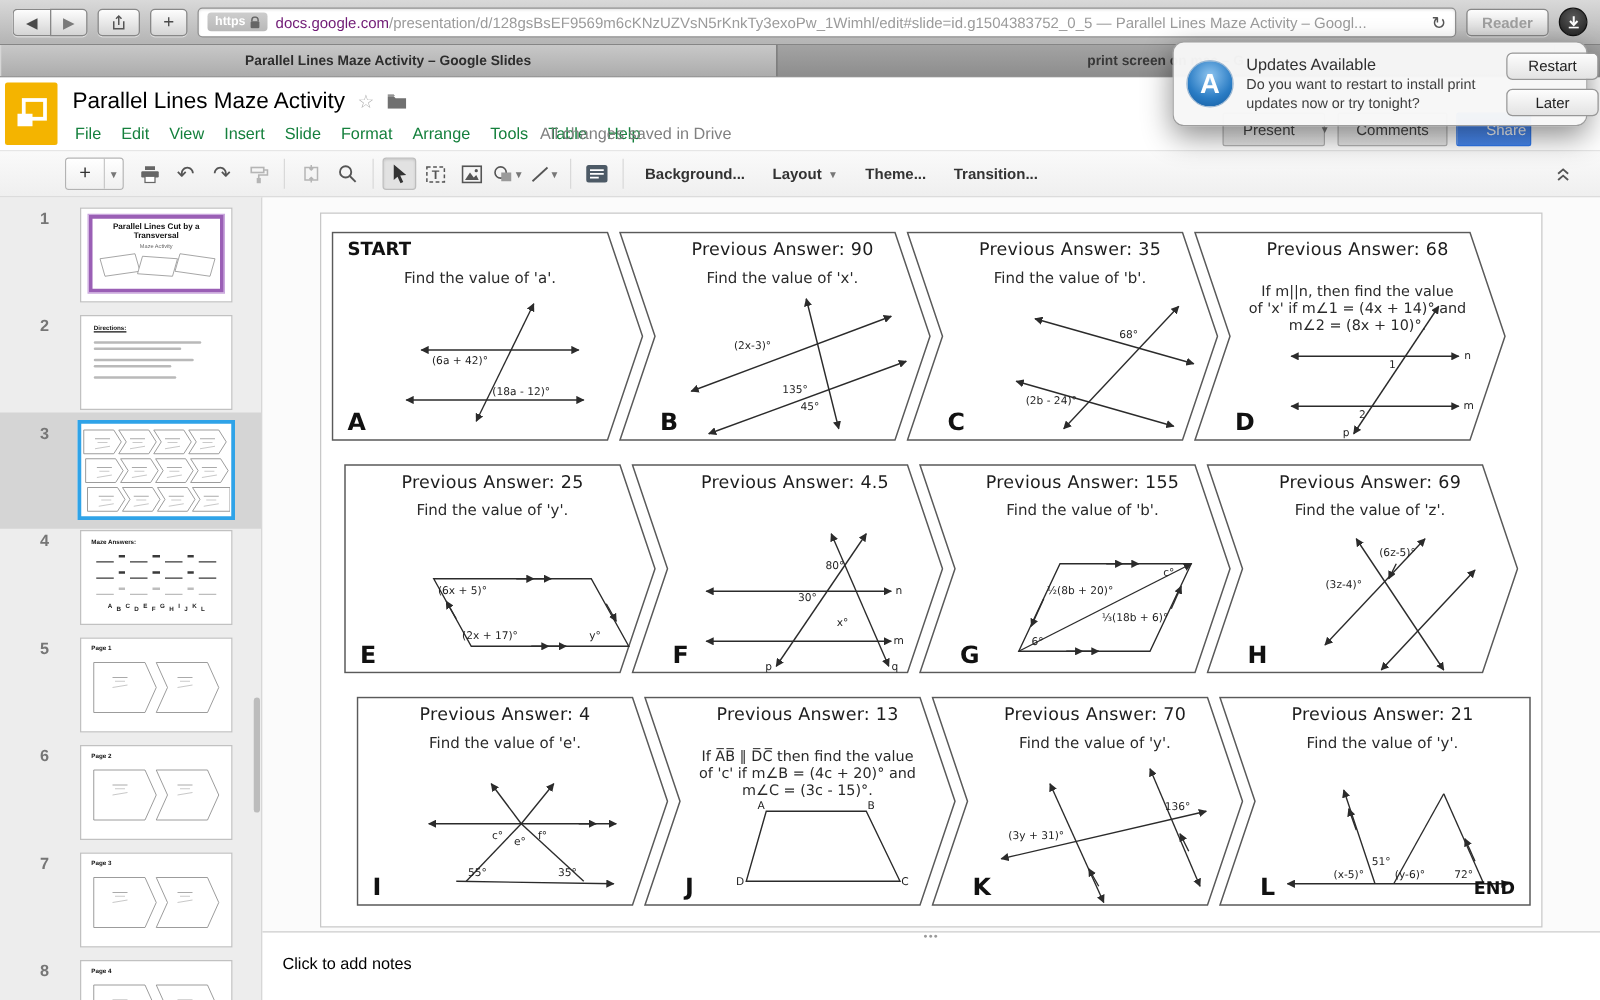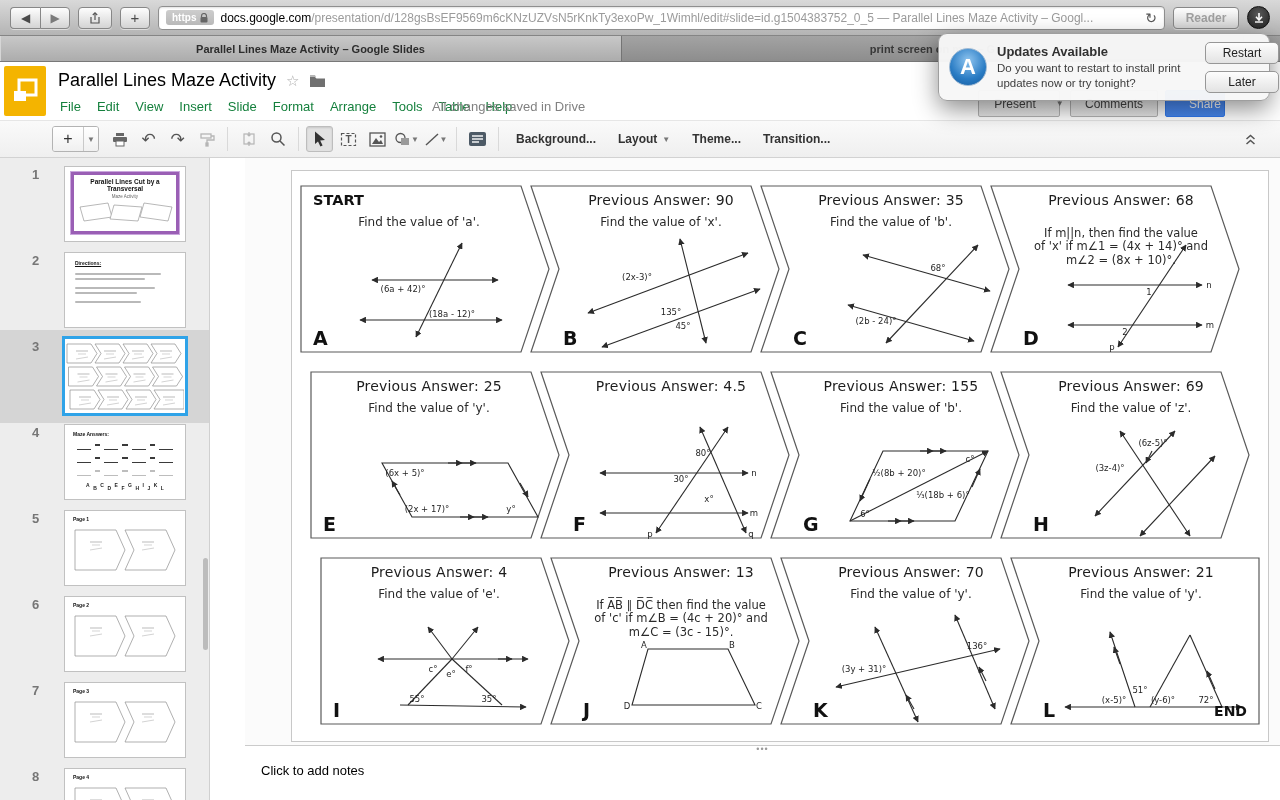--- a/index.html
+++ b/index.html
@@ -18,21 +18,21 @@
   #nav-pair .chrome-btn:first-child { border-radius:4px 0 0 4px; border-right:none; }
   #nav-pair .chrome-btn:last-child { border-radius:0 4px 4px 0; color:#7a7a7a; }
   #share-btn { width:34px; }
   #newtab-btn { width:30px; font-size:15px; }
   #address-bar { flex:1; height:24px; background:#fff; border:1px solid #8f8f8f; border-radius:4px;
     display:flex; align-items:center; padding:0 7px; gap:6px; overflow:hidden; white-space:nowrap;
     box-shadow:inset 0 1px 2px rgba(0,0,0,.12); }
   .https-badge { background:linear-gradient(#cdcdcd,#b9b9b9); border-radius:3px; color:#fff; font-size:10px;
     font-weight:bold; padding:2px 6px; display:flex; gap:4px; align-items:center; flex:none; }
   .url { font-size:12px; color:#9b9b9b; overflow:hidden; text-overflow:ellipsis; white-space:nowrap; flex:1; }
-  .url .domain { color:#000000; }
+  .url .domain { color:#701a75; }
   #reload-btn { flex:none; color:#555; font-size:14px; margin-left:4px; }
   #reader-btn { width:66px; color:#9f9f9f; font-weight:bold; }
   #downloads-btn { width:23px; height:23px; border-radius:50%;
     background:radial-gradient(circle at 50% 35%,#5a5a5a,#1e1e1e); border:1px solid #111;
     display:flex; align-items:center; justify-content:center; }
 
   #tab-bar { position:absolute; top:36px; left:0; right:0; height:26px;
     background:linear-gradient(#a3a3a3,#8d8d8d); border-bottom:1px solid #787878; display:flex; }
   .tab { flex:1; display:flex; align-items:center; justify-content:center; font-size:11px; font-weight:bold;
     color:#2d2d2d; border-right:1px solid #747474; overflow:hidden; white-space:nowrap; }
@@ -42,21 +42,21 @@
 
   
   #notification { position:absolute; top:33px; right:10px; width:332px; height:68px; z-index:99;
     background:rgba(247,247,247,.97); border:1px solid #9e9e9e; border-radius:9px;
     box-shadow:0 8px 24px rgba(0,0,0,.45); display:flex; align-items:center; padding:8px 10px; gap:10px; }
   #notif-icon { width:38px; height:38px; border-radius:50%; flex:none;
     background:radial-gradient(circle at 50% 32%,#8ec4ef,#2a7cc4 60%,#145a9e);
     border:1px solid #9db9d4; display:flex; align-items:center; justify-content:center;
     color:#fff; font-weight:bold; font-size:22px; }
   #notif-texts { flex:1; }
-  #notif-title { font-size:13px; font-weight:bold; color:#303030; margin-bottom:2px; }
+  #notif-title { font-size:13px; font-weight:normal; color:#303030; margin-bottom:2px; }
   #notif-body { font-size:11.5px; color:#3d3d3d; line-height:1.25; width:198px; }
   #notif-buttons { display:flex; flex-direction:column; gap:7px; }
   .notif-btn { width:74px; height:22px; border:1px solid #979797; border-radius:5px;
     background:linear-gradient(#fdfdfd,#e3e3e3); font-size:12px; color:#222;
     display:flex; align-items:center; justify-content:center; }
 
   
   #app-header { position:absolute; top:62px; left:0; right:0; height:58px; background:#fff; }
   #logo { position:absolute; left:4px; top:4px; width:42px; height:50px; background:#f4b400; border-radius:2px;
     display:flex; align-items:center; justify-content:center; }
@@ -115,21 +115,21 @@
   .t-heading.noline { text-decoration:none; }
   .tbar { height:2px; background:#b9b9b9; border-radius:1px; margin-top:3px; }
   .ans-row { display:flex; align-items:flex-end; gap:4px; margin-top:7px; padding:0 4px; }
   .ans-blank { width:18px; border-bottom:1px solid #3a3a3a; height:5px; }
   .ans-dash { width:7px; height:2px; background:#2e2e2e; margin-bottom:4px; }
   .ans-letters { display:flex; gap:3.5px; justify-content:center; margin-top:6px; }
   .ans-letters span { font-size:5px; font-weight:bold; color:#222; }
   .pg-pad { padding:5px 8px; }
 
   
-  #main-col { flex:1; display:flex; flex-direction:column;padding-left:35px; }
+  #main-col { flex:1; display:flex; flex-direction:column; }
   #canvas { flex:1; position:relative; background:#fbfbfb; }
   #slide { position:absolute; left:46px; top:12px; width:978px; height:572px;
     background:#fff; border:1px solid #c8c8c8; }
   .card { position:absolute; width:250px; height:168px; }
   .card svg { position:absolute; left:0; top:0; }
   .card-header { position:absolute; top:7px; left:36px; right:24px; text-align:center;
     font-family:"DejaVu Sans", sans-serif; font-weight:normal; font-size:14px; color:#1d1d1d; letter-spacing:.2px; white-space:nowrap; }
   .card.s-start .card-header { left:16px; right:28px; }
   .card-start-tag { position:absolute; top:7px; left:13px; font-family:"DejaVu Sans", sans-serif;
     font-weight:bold; font-size:14.5px; color:#111; }

